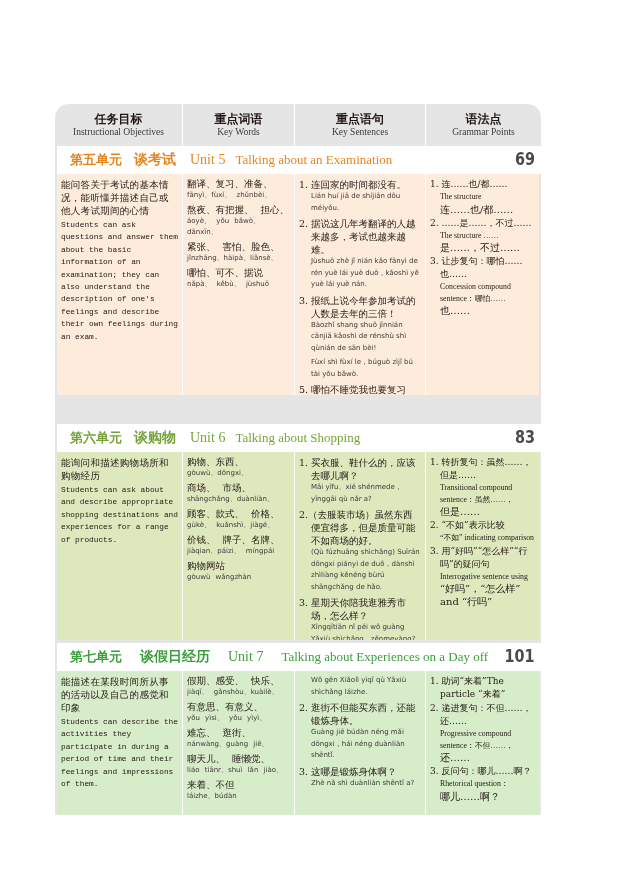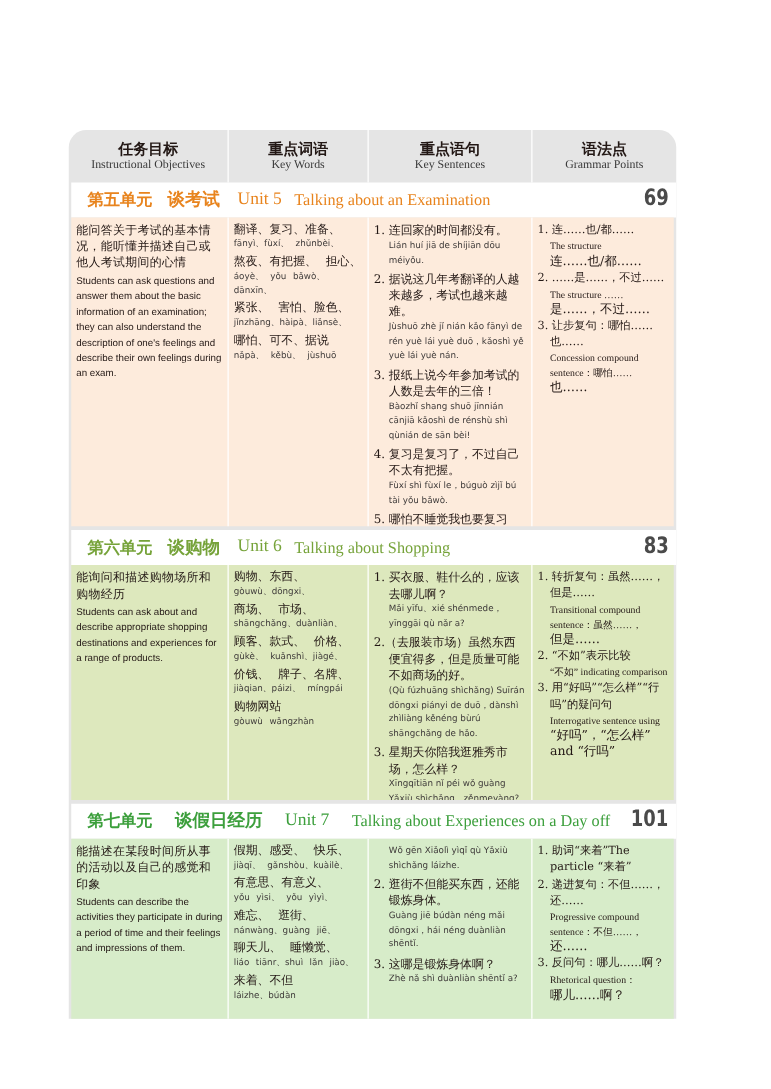--- a/index.html
+++ b/index.html
@@ -37,38 +37,38 @@
   }
 
   .unit-body {
     position: absolute; left: 2px; width: 482px;
     display: grid; grid-template-columns: 126px 112px 131px 113px;
   }
   .cell { border-right: 1px solid #ffffff; padding: 4px 4px 0 4px; overflow: hidden; }
   .cell:last-child { border-right: none; }
 
   .obj-zh { font-size: 9.5px; line-height: 13px; letter-spacing: 0.3px; }
-  .obj-en { font-family: Liberation Sans, sans-serif; font-size: 7.8px; line-height: 12.4px; margin-top: 2px; color: #231815; }
+  .obj-en { font-family: Liberation Mono, monospace; font-size: 7.8px; line-height: 12.4px; margin-top: 2px; color: #231815; }
 
   .kw { display: flex; flex-direction: column; }
   .kw-zh { font-size: 9.5px; line-height: 12px; word-spacing: 4px; }
   .kw-py { font-family: "DejaVu Sans", sans-serif; font-size: 7px; line-height: 11px; color: #3e3a39; margin-bottom: 3px; word-spacing: 3px; }
 
   .ks-item { margin-bottom: 3px; }
   .ks-zh { font-size: 9.5px; line-height: 13px; padding-left: 12px; text-indent: -12px; }
   .ks-py { font-family: "DejaVu Sans", sans-serif; font-size: 7px; line-height: 11.5px; color: #3e3a39; padding-left: 12px; }
 
   .gp-item { margin-bottom: 1px; }
   .gp-zh { font-size: 9px; line-height: 13px; padding-left: 10px; text-indent: -10px; }
   .gp-en { font-family: "Liberation Serif", serif; font-size: 7.8px; line-height: 11.5px; padding-left: 10px; }
   .gp-zh2 { font-size: 10px; line-height: 13px; padding-left: 10px; }
 
   
   .u5 .unit-title { top: 42px; color: #e8841e; }
-  .u5 .unit-body { top: 70px; height: 247px; background: #fdebdc; }
+  .u5 .unit-body { top: 70px; height: 221px; background: #fdebdc; }
   .u6 .unit-title { top: 320px; color: #76a33a; }
   .u6 .unit-body { top: 348px; height: 188px; background: #dde8bd; }
   .u7 .unit-title { top: 539px; color: #3c9f3c; gap: 12px; }
   .u7 .unit-body { top: 567px; height: 153px; background: #d7ecc9; }
   .u7 .ut-zh2 { margin-left: 6px; }
   .u7 .ut-unit { margin-left: 6px; }
   .u7 .ut-en { margin-left: 6px; }
 </style>
 </head>
 <body>
@@ -124,21 +124,20 @@
         </div>
         <div class="ks-item">
           <div class="ks-zh">2. 据说这几年考翻译的人越来越多，考试也越来越难。</div>
           <div class="ks-py">Jùshuō zhè jǐ nián kǎo fānyì de rén yuè lái yuè duō，kǎoshì yě yuè lái yuè nán.</div>
         </div>
         <div class="ks-item">
           <div class="ks-zh">3. 报纸上说今年参加考试的人数是去年的三倍！</div>
           <div class="ks-py">Bàozhǐ shang shuō jīnnián cānjiā kǎoshì de rénshù shì qùnián de sān bèi!</div>
         </div>
         <div class="ks-item">
-          <div class="ks-zh">4. 复习是复习了，不过自己不太有把握。</div>
           <div class="ks-py">Fùxí shì fùxí le，búguò zìjǐ bú tài yǒu bǎwò.</div>
         </div>
         <div class="ks-item">
           <div class="ks-zh">5. 哪怕不睡觉我也要复习完。</div>
 
         </div>
       </div>
       <div class="cell">
         <div class="gp-item">
           <div class="gp-zh">1. 连……也/都……</div>

